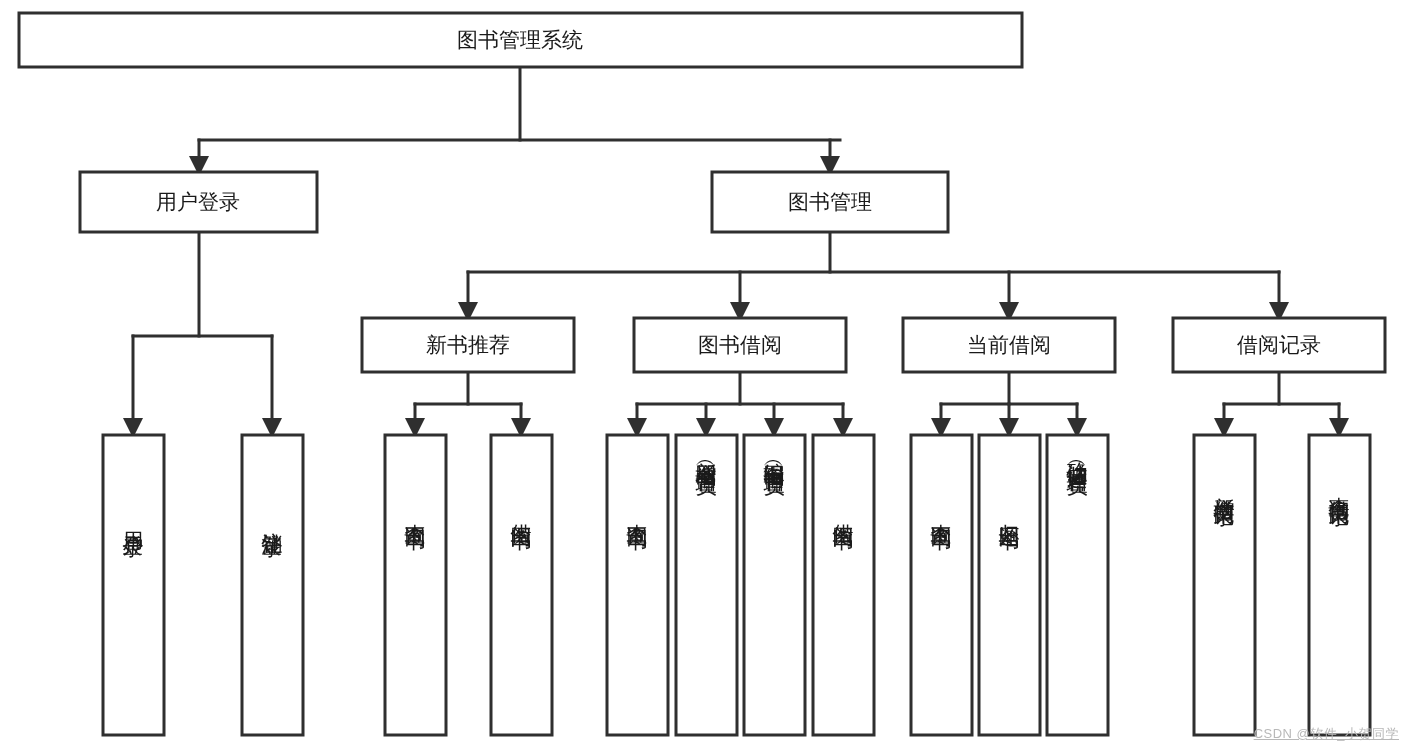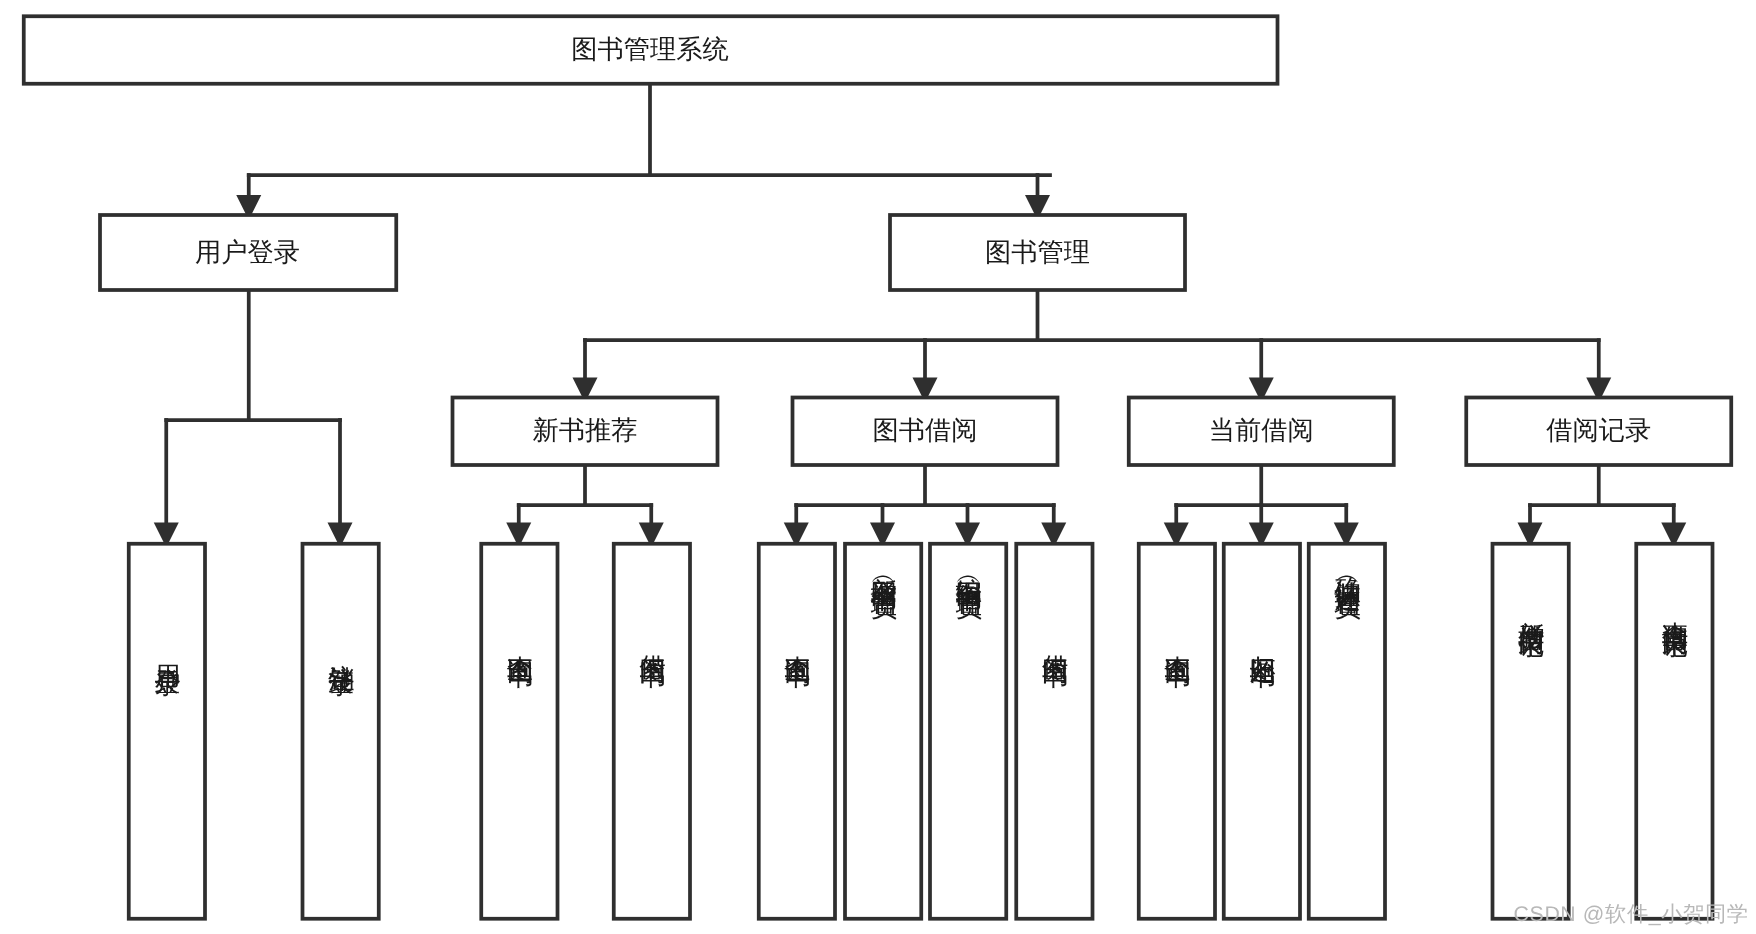--- a/index.html
+++ b/index.html
@@ -63,24 +63,25 @@
     line-height: 1;
     letter-spacing: 2px;
     color: #1a1a1a;
     white-space: nowrap;
   }
   .watermark {
     position: absolute;
     right: 6px;
     bottom: 4px;
     font-family: "Liberation Sans", "DejaVu Sans", sans-serif;
-    font-size: 17px;
+    font-size: 13px;
     color: #b8b8b8;
     letter-spacing: 0.5px;
     user-select: none;
+    text-decoration: underline;
   }
 </style>
 </head>
 <body>
 
 <div id="diagram-root">
 
   <svg class="flow" viewBox="0 0 1405 747" xmlns="http://www.w3.org/2000/svg">
 
     <g>

